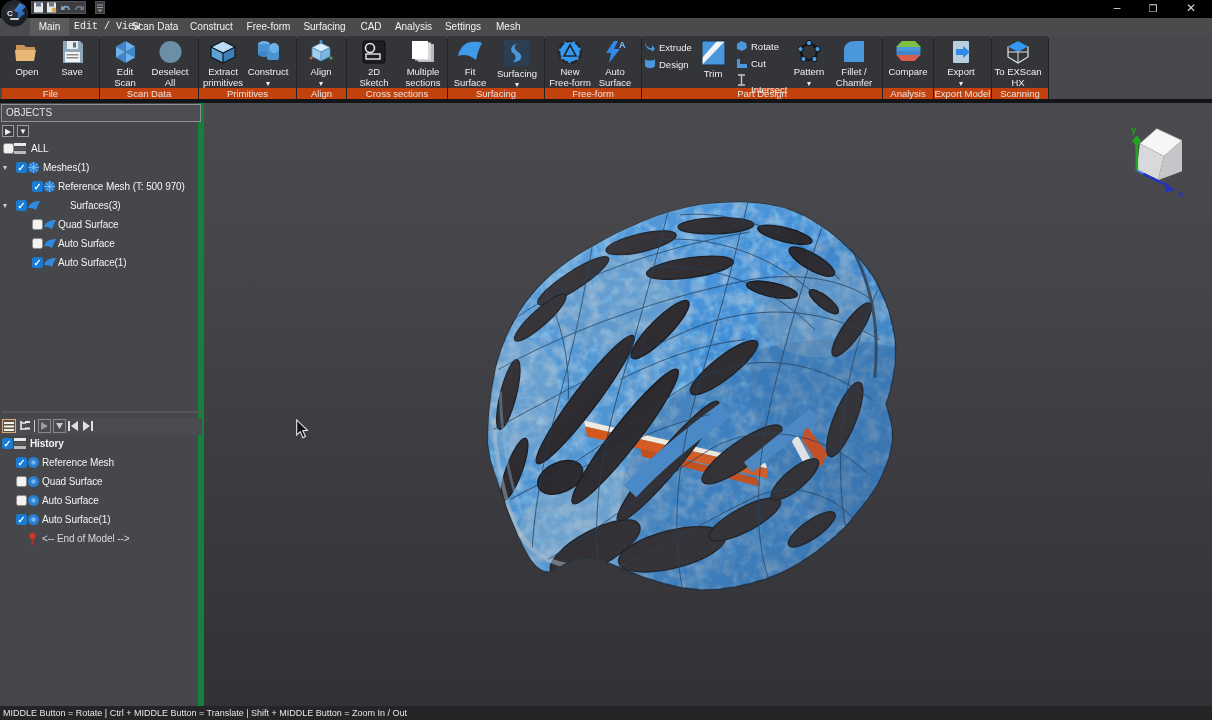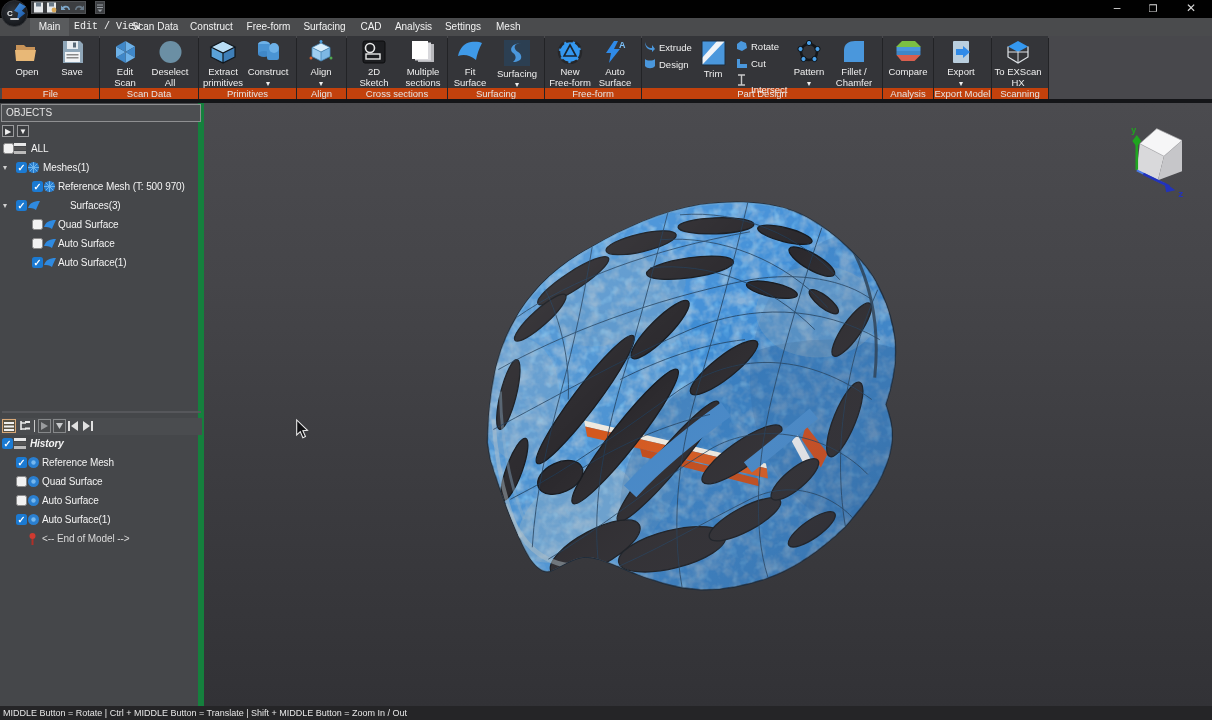--- a/index.html
+++ b/index.html
@@ -366,21 +366,21 @@
       </svg>
   </div>
   <div id="histtree">
     <div class="trow" style="left:0;top:330.5px;font-weight:bold;">
         <span class="cb on" style="left:2px;"></span>
         <svg style="position:absolute;left:14px;top:4px;" width="12" height="11" viewBox="0 0 12 11">
           <rect x="0" y="0" width="12" height="3" fill="#e8e8e8"></rect>
           <rect x="0" y="4" width="12" height="3" fill="#555"></rect>
           <rect x="0" y="8" width="12" height="3" fill="#bbb"></rect>
         </svg>
-        <span style="position:absolute;left:30px;font-style:italic;">History</span>
+        <span style="position:absolute;left:30px;">History</span>
       </div>
     <div class="trow" style="left:0;top:349.5px;">
         <span class="cb on" style="left:16px;"></span>
         <svg style="position:absolute;left:28px;top:4px;" width="11" height="11" viewBox="0 0 11 11">
           <circle cx="5.5" cy="5.5" r="5.5" fill="#2a7fd0"></circle>
           <circle cx="5.5" cy="5.5" r="2.2" fill="#77b8ee"></circle>
         </svg>
         <span style="position:absolute;left:42px;">Reference Mesh</span>
       </div>
     <div class="trow" style="left:0;top:368.5px;">

